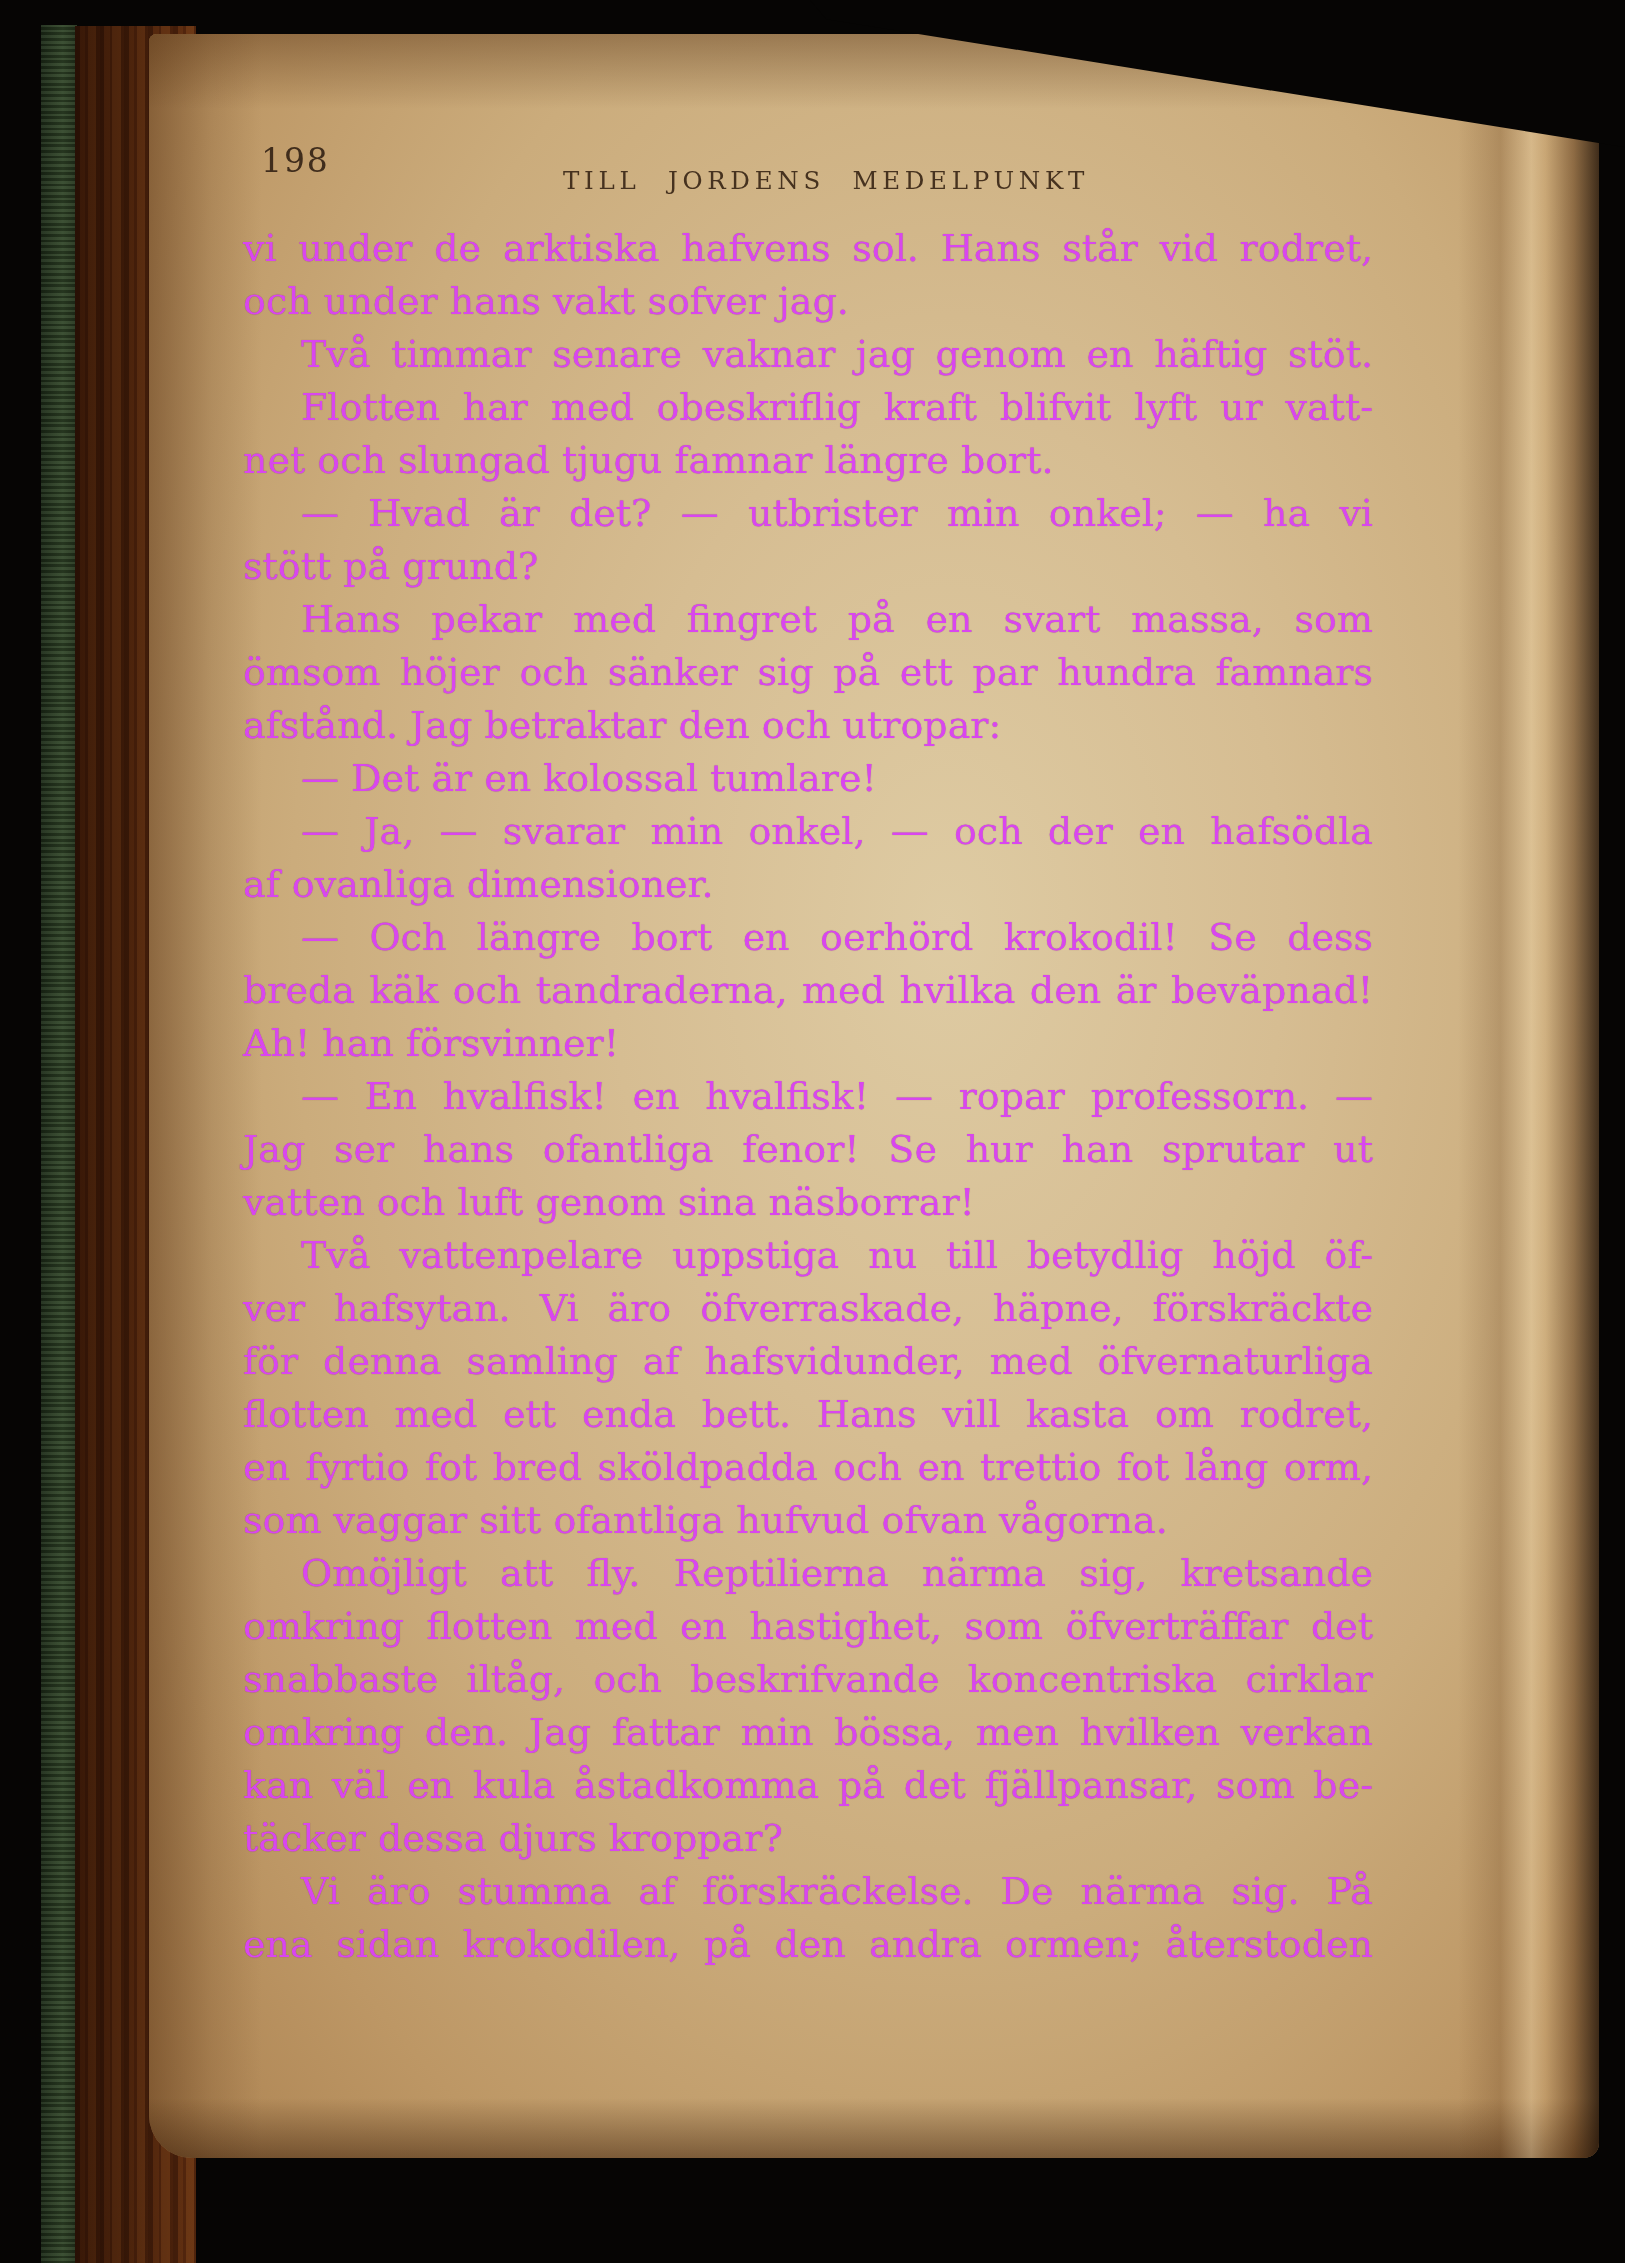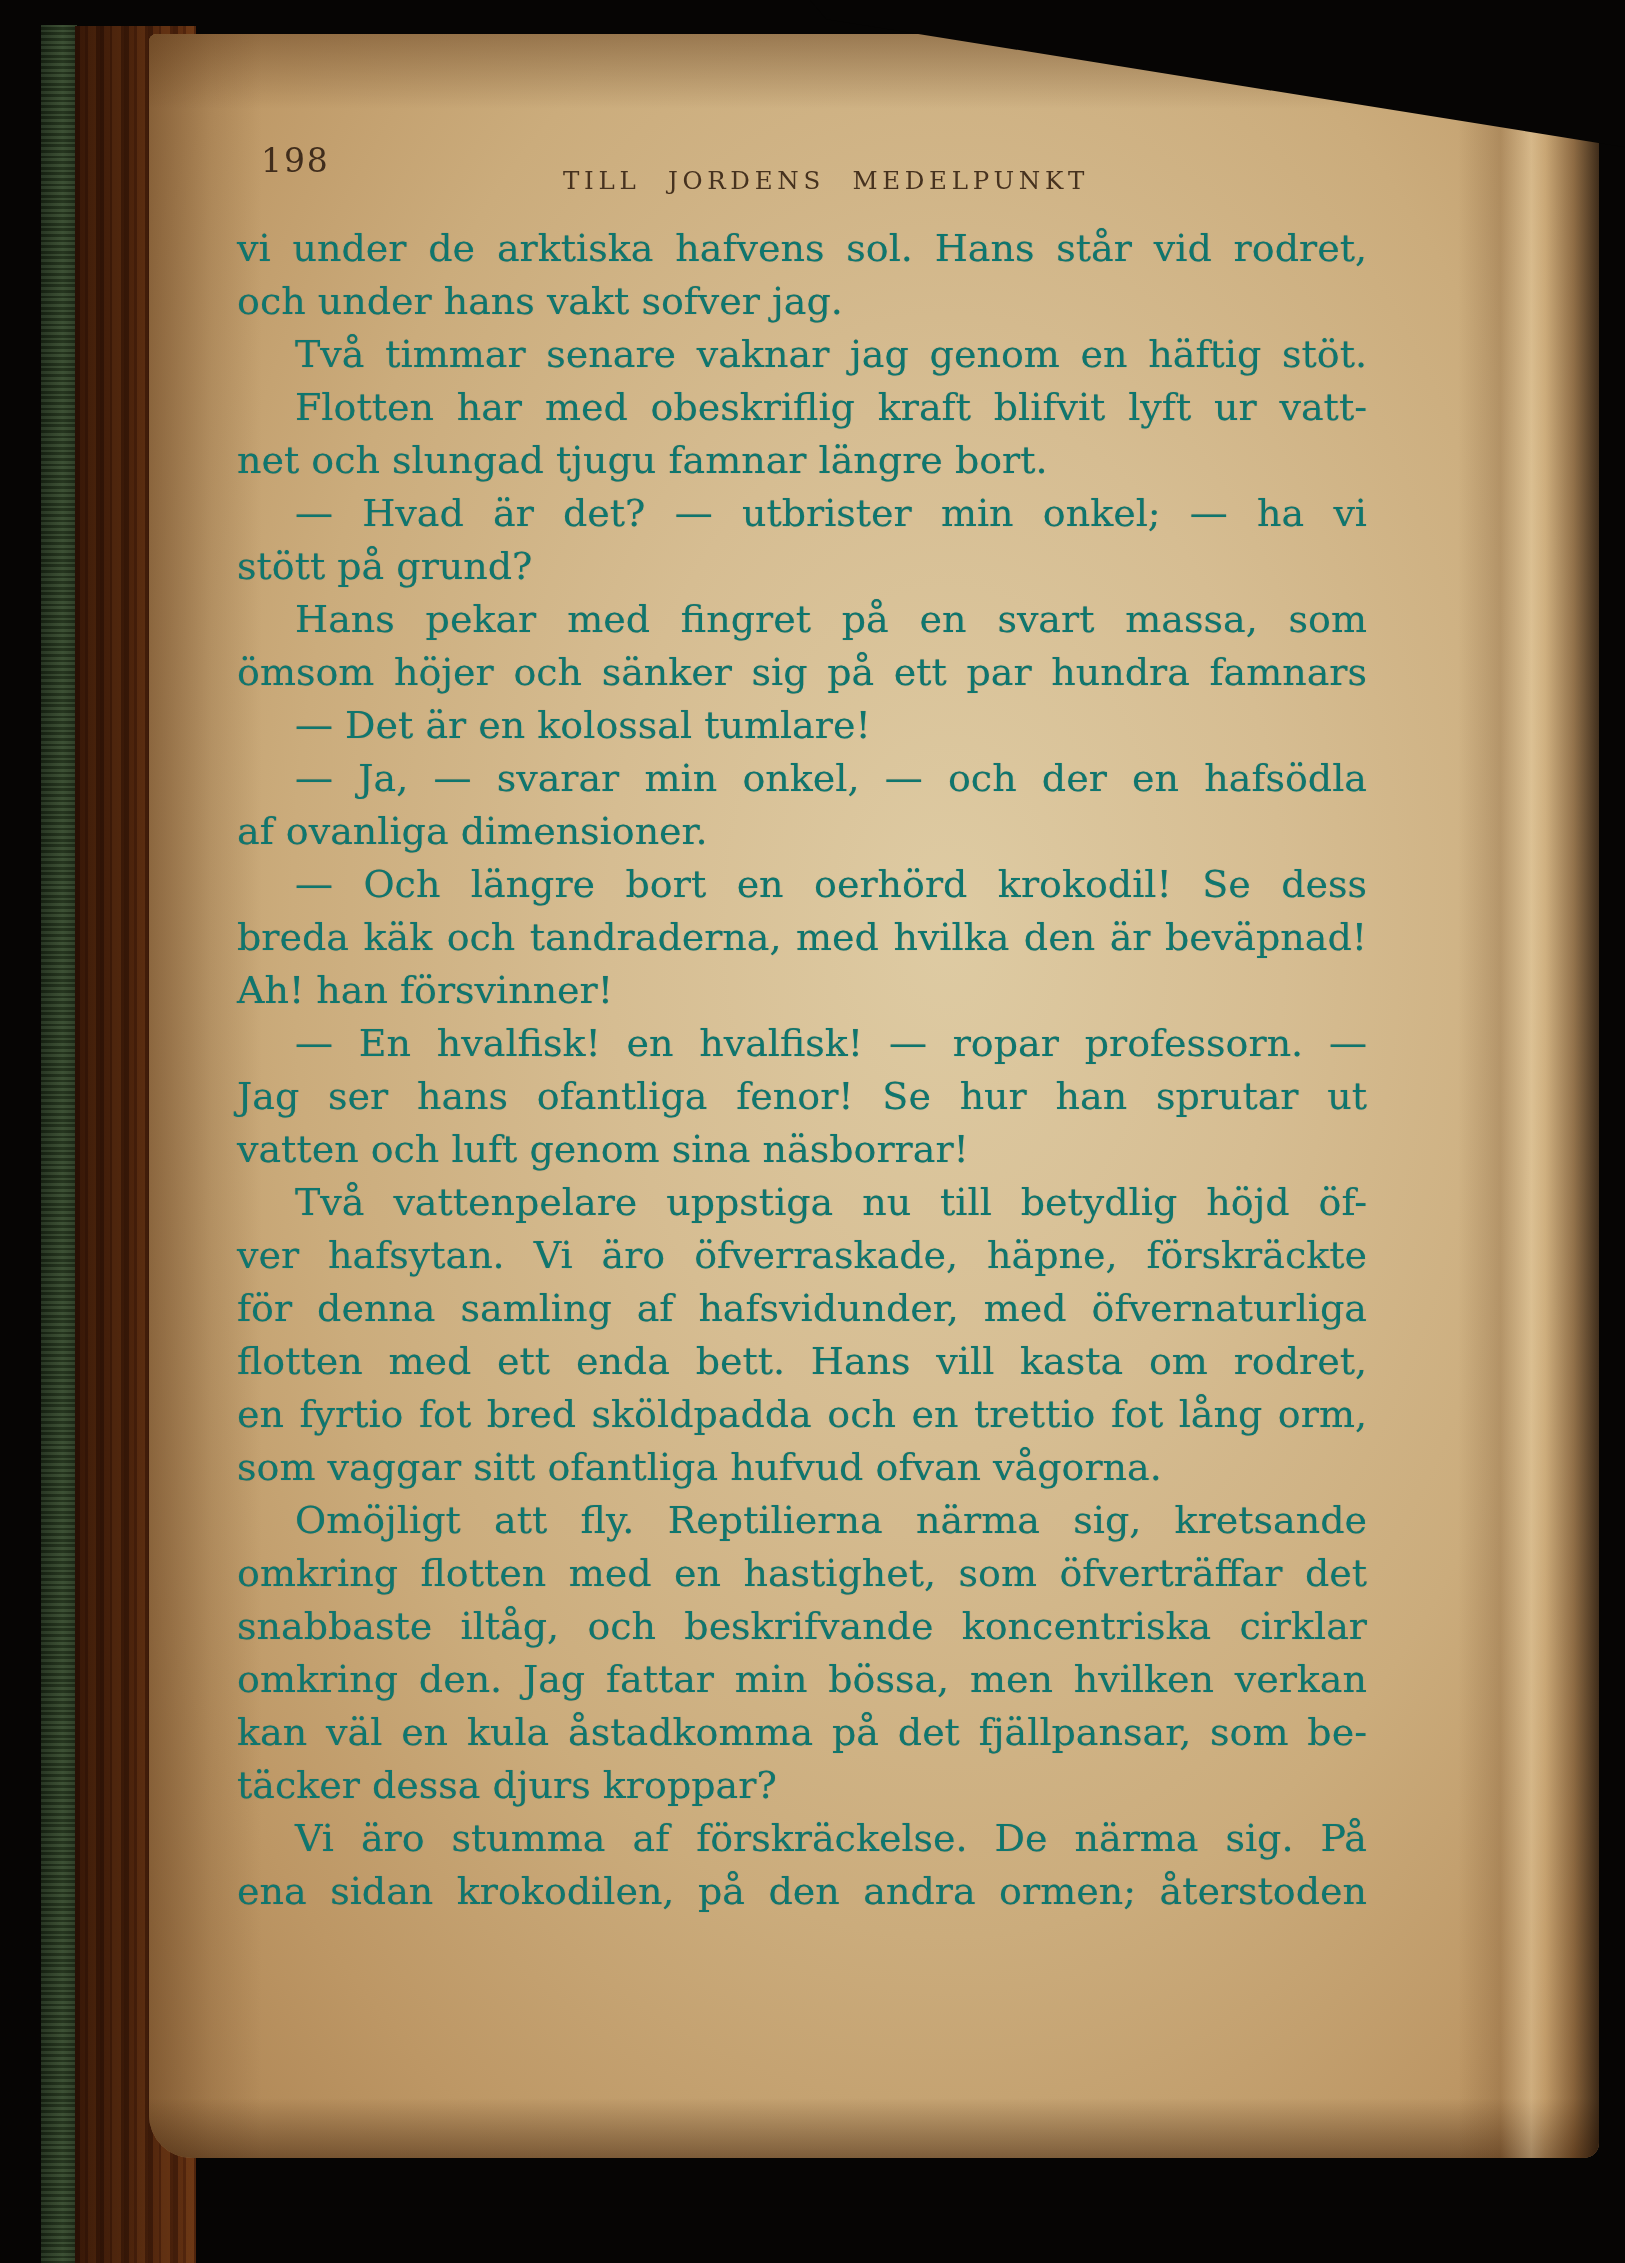--- a/index.html
+++ b/index.html
@@ -76,22 +76,22 @@
     position:absolute;left:0;top:3.8px;
     font-size:33px;letter-spacing:1.9px;
   }
   .runtitle{
     position:absolute;left:50%;top:9.4px;transform:translateX(-50%);
     font-size:24.5px;font-weight:400;letter-spacing:4.7px;word-spacing:15px;
     white-space:nowrap;color:#46321f;margin-top:20px;
   }
   
   .textblock{
-    position:absolute;left:237px;top:222px;width:1130px;
-    color:#0f766e;
+    position:absolute;left:243px;top:222px;width:1130px;
+    color:#d946ef;
     text-shadow:0 0 0.9px rgba(48,30,16,.35);
   }
   .line{
     height:53px;
     font-size:38px;
     line-height:53px;
     text-align:justify;
     text-align-last:justify;
     white-space:normal;
   }
@@ -121,20 +121,21 @@
 <div class="textblock">
     <div class="line">vi under de arktiska hafvens sol. Hans står vid rodret,</div>
     <div class="line noj">och under hans vakt sofver jag.</div>
     <div class="line ind">Två timmar senare vaknar jag genom en häftig stöt.</div>
     <div class="line ind">Flotten har med obeskriflig kraft blifvit lyft ur vatt-</div>
     <div class="line noj">net och slungad tjugu famnar längre bort.</div>
     <div class="line ind">— Hvad är det? — utbrister min onkel; — ha vi</div>
     <div class="line noj">stött på grund?</div>
     <div class="line ind">Hans pekar med fingret på en svart massa, som</div>
     <div class="line">ömsom höjer och sänker sig på ett par hundra famnars</div>
+    <div class="line noj">afstånd. Jag betraktar den och utropar:</div>
     <div class="line ind noj">— Det är en kolossal tumlare!</div>
     <div class="line ind">— Ja, — svarar min onkel, — och der en hafsödla</div>
     <div class="line noj">af ovanliga dimensioner.</div>
     <div class="line ind">— Och längre bort en oerhörd krokodil! Se dess</div>
     <div class="line">breda käk och tandraderna, med hvilka den är beväpnad!</div>
     <div class="line noj">Ah! han försvinner!</div>
     <div class="line ind">— En hvalfisk! en hvalfisk! — ropar professorn. —</div>
     <div class="line">Jag ser hans ofantliga fenor! Se hur han sprutar ut</div>
     <div class="line noj">vatten och luft genom sina näsborrar!</div>
     <div class="line ind">Två vattenpelare uppstiga nu till betydlig höjd öf-</div>

